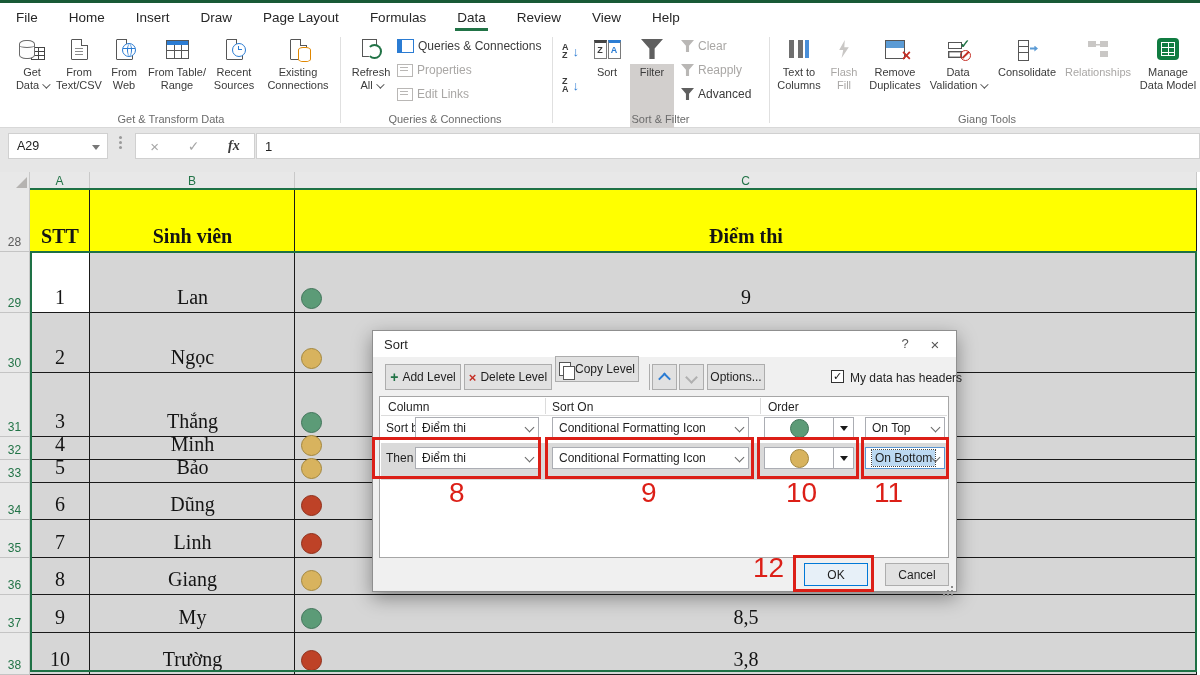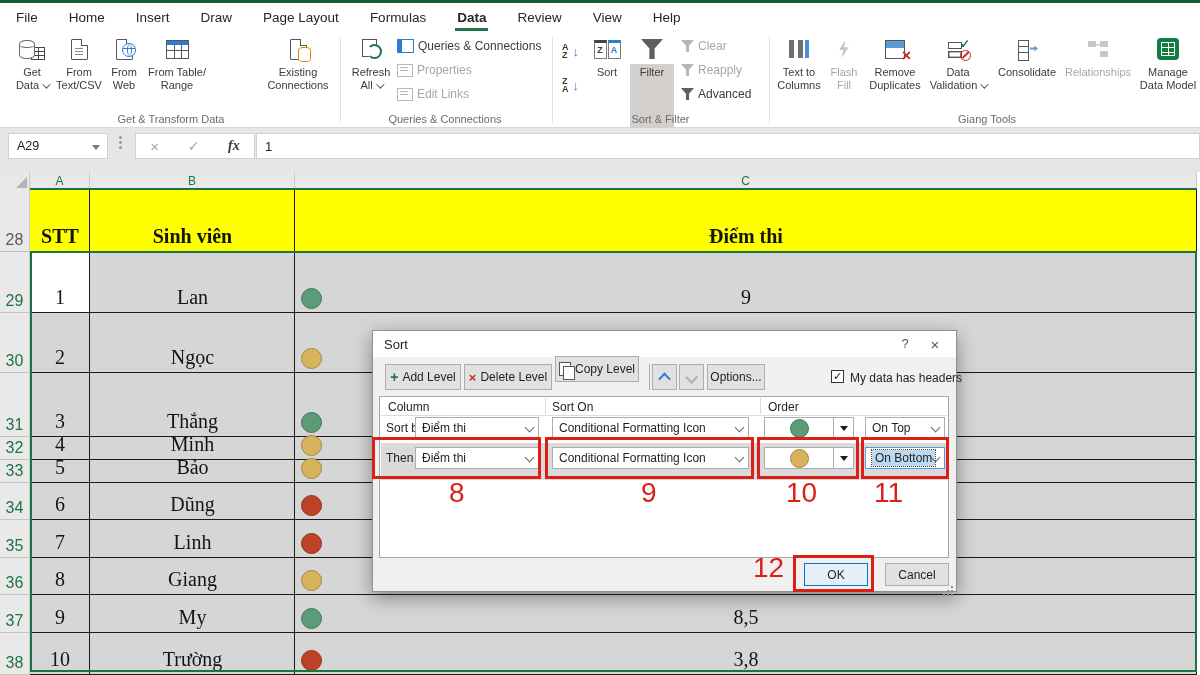--- a/index.html
+++ b/index.html
@@ -4,21 +4,21 @@
 <style>
   html,body{margin:0;padding:0;background:#777;}
   .screen{position:relative;width:1200px;height:675px;background:#fff;overflow:hidden;
           font-family:"Liberation Sans",sans-serif;-webkit-font-smoothing:antialiased;}
   .abs{position:absolute;}
   
   .topstrip{left:0;top:0;width:1200px;height:3px;background:#185a36;}
   
   .tabbar{left:0;top:3px;width:1200px;height:28px;display:flex;align-items:center;gap:27px;padding-left:14px;box-sizing:border-box;background:#fff;}
   .tab{font-size:13.5px;color:#262626;position:relative;padding:4px 2px;cursor:default;}
-  .tab.active{font-weight:700;}
+  .tab.active{font-weight:400;}
   .tab.active::after{content:"";position:absolute;left:0;right:0;bottom:-2px;height:3px;background:#217346;}
   
   .ribbon{left:0;top:31px;width:1200px;height:97px;background:#fff;border-bottom:1px solid #d8d8d8;box-sizing:border-box;}
   .gsep{position:absolute;top:6px;width:1px;height:86px;background:#e0e0e0;}
   .glabel{position:absolute;top:82px;font-size:11px;color:#6b6b6b;text-align:center;}
   .rlg{position:absolute;top:3px;height:76px;display:flex;flex-direction:column;align-items:center;font-size:11px;line-height:1.18;color:#3b3b3b;text-align:center;}
   .rlg .iconbox{height:30px;display:flex;align-items:center;justify-content:center;margin-bottom:2px;}
   .rlg.dis{color:#a9a7a5;}
   .rsm{position:absolute;display:flex;align-items:center;gap:4px;font-size:12px;color:#3b3b3b;white-space:nowrap;}
   .rsm.dis{color:#a9a7a5;}
@@ -93,21 +93,21 @@
   .fxbtns{position:absolute;left:135px;top:5px;width:120px;height:26px;background:#fff;border:1px solid #d0d0d0;display:flex;align-items:center;justify-content:space-around;box-sizing:border-box;}
   .fx-x{color:#a6a6a6;font-size:15px;}
   .fx-ok{color:#a6a6a6;font-size:14px;}
   .fx-fx{color:#3b3b3b;font-size:14px;font-style:italic;font-family:"Liberation Serif",serif;font-weight:700;}
   .ffield{position:absolute;left:256px;top:5px;width:944px;height:26px;background:#fff;border:1px solid #d0d0d0;display:flex;align-items:center;padding-left:8px;box-sizing:border-box;font-size:13px;color:#222;}
   
   .colhdr{position:absolute;top:172px;height:18px;background:#e8e8e8;border-right:1px solid #c9c9c9;box-sizing:border-box;display:flex;align-items:center;justify-content:center;font-size:12px;color:#217346;}
   .corner{left:0;width:30px;background:#e8e8e8;border-right:1px solid #c9c9c9;}
   .corner::after{content:"";position:absolute;right:2px;bottom:2px;width:0;height:0;border-left:11px solid transparent;border-bottom:11px solid #b5b3b1;}
   .hdr-underline{left:30px;top:188px;width:1167px;height:2px;background:#1e7145;z-index:4;}
-  .rowhdr{position:absolute;left:0;width:30px;background:#e9e9e9;border-bottom:1px solid #c4c4c4;border-right:1px solid #c9c9c9;box-sizing:border-box;display:flex;align-items:flex-end;justify-content:center;font-size:16px;color:#217346;padding-bottom:2px;}
+  .rowhdr{position:absolute;left:0;width:30px;background:#e9e9e9;border-bottom:1px solid #c4c4c4;border-right:1px solid #c9c9c9;box-sizing:border-box;display:flex;align-items:flex-end;justify-content:center;font-size:12px;color:#217346;padding-bottom:2px;}
   .rowhdr.r28{color:#5a5a5a;}
   .cell{position:absolute;background:#d6d6d6;border-bottom:1px solid #1a1a1a;box-sizing:border-box;display:flex;align-items:flex-end;justify-content:center;font-family:"Liberation Serif",serif;font-size:20px;color:#141414;padding-bottom:3px;z-index:1;}
   .colA{left:30px;width:60px;}
   .colB{left:90px;width:205px;}
   .colC{left:295px;width:902px;}
   .cell.hdr28{background:#ffff00;font-weight:700;}
   .cell.activecell{background:#ffffff;}
   .cf-circle{position:absolute;left:6px;bottom:3px;width:19px;height:19px;border-radius:50%;border:1px solid;z-index:2;}
   .vline{position:absolute;top:190px;height:485px;width:1px;background:#1a1a1a;z-index:3;}
   .selrect{left:30px;top:251px;width:1167px;height:421px;border:2px solid #1e7145;box-sizing:border-box;z-index:4;pointer-events:none;}
@@ -188,20 +188,28 @@
           </div>
         </div>
       <span>From Web</span>
     </div>
     <div class="rlg" style="left:146px;width:62px">
       <div class="iconbox">
           <div class="tbl"></div>
         </div>
       <span>From Table/ Range</span>
     </div>
+    <div class="rlg" style="left:209px;width:50px">
+      <div class="iconbox">
+          <div class="pg">
+            <div class="badge clock"></div>
+          </div>
+        </div>
+      <span>Recent Sources</span>
+    </div>
     <div class="rlg" style="left:262px;width:72px">
       <div class="iconbox">
           <div class="pg">
             <div class="badge cyl"></div>
           </div>
         </div>
       <span>Existing Connections</span>
     </div>
     <div class="glabel" style="left:8px;width:326px">Get &amp; Transform Data</div>
     <div class="gsep" style="left:340px"></div>

